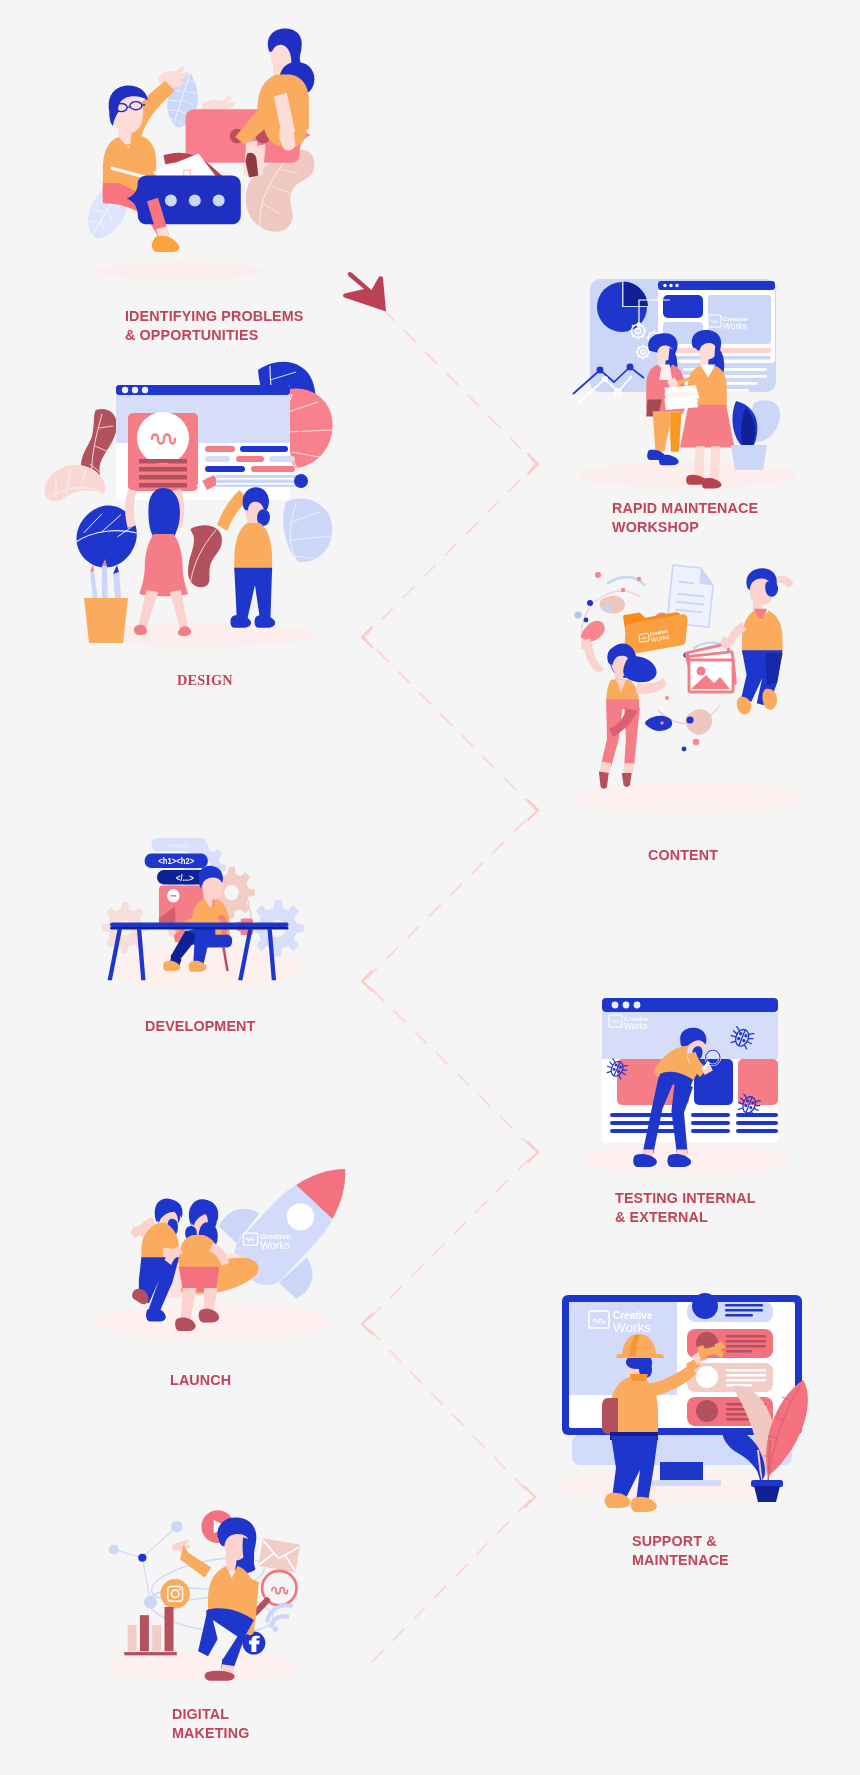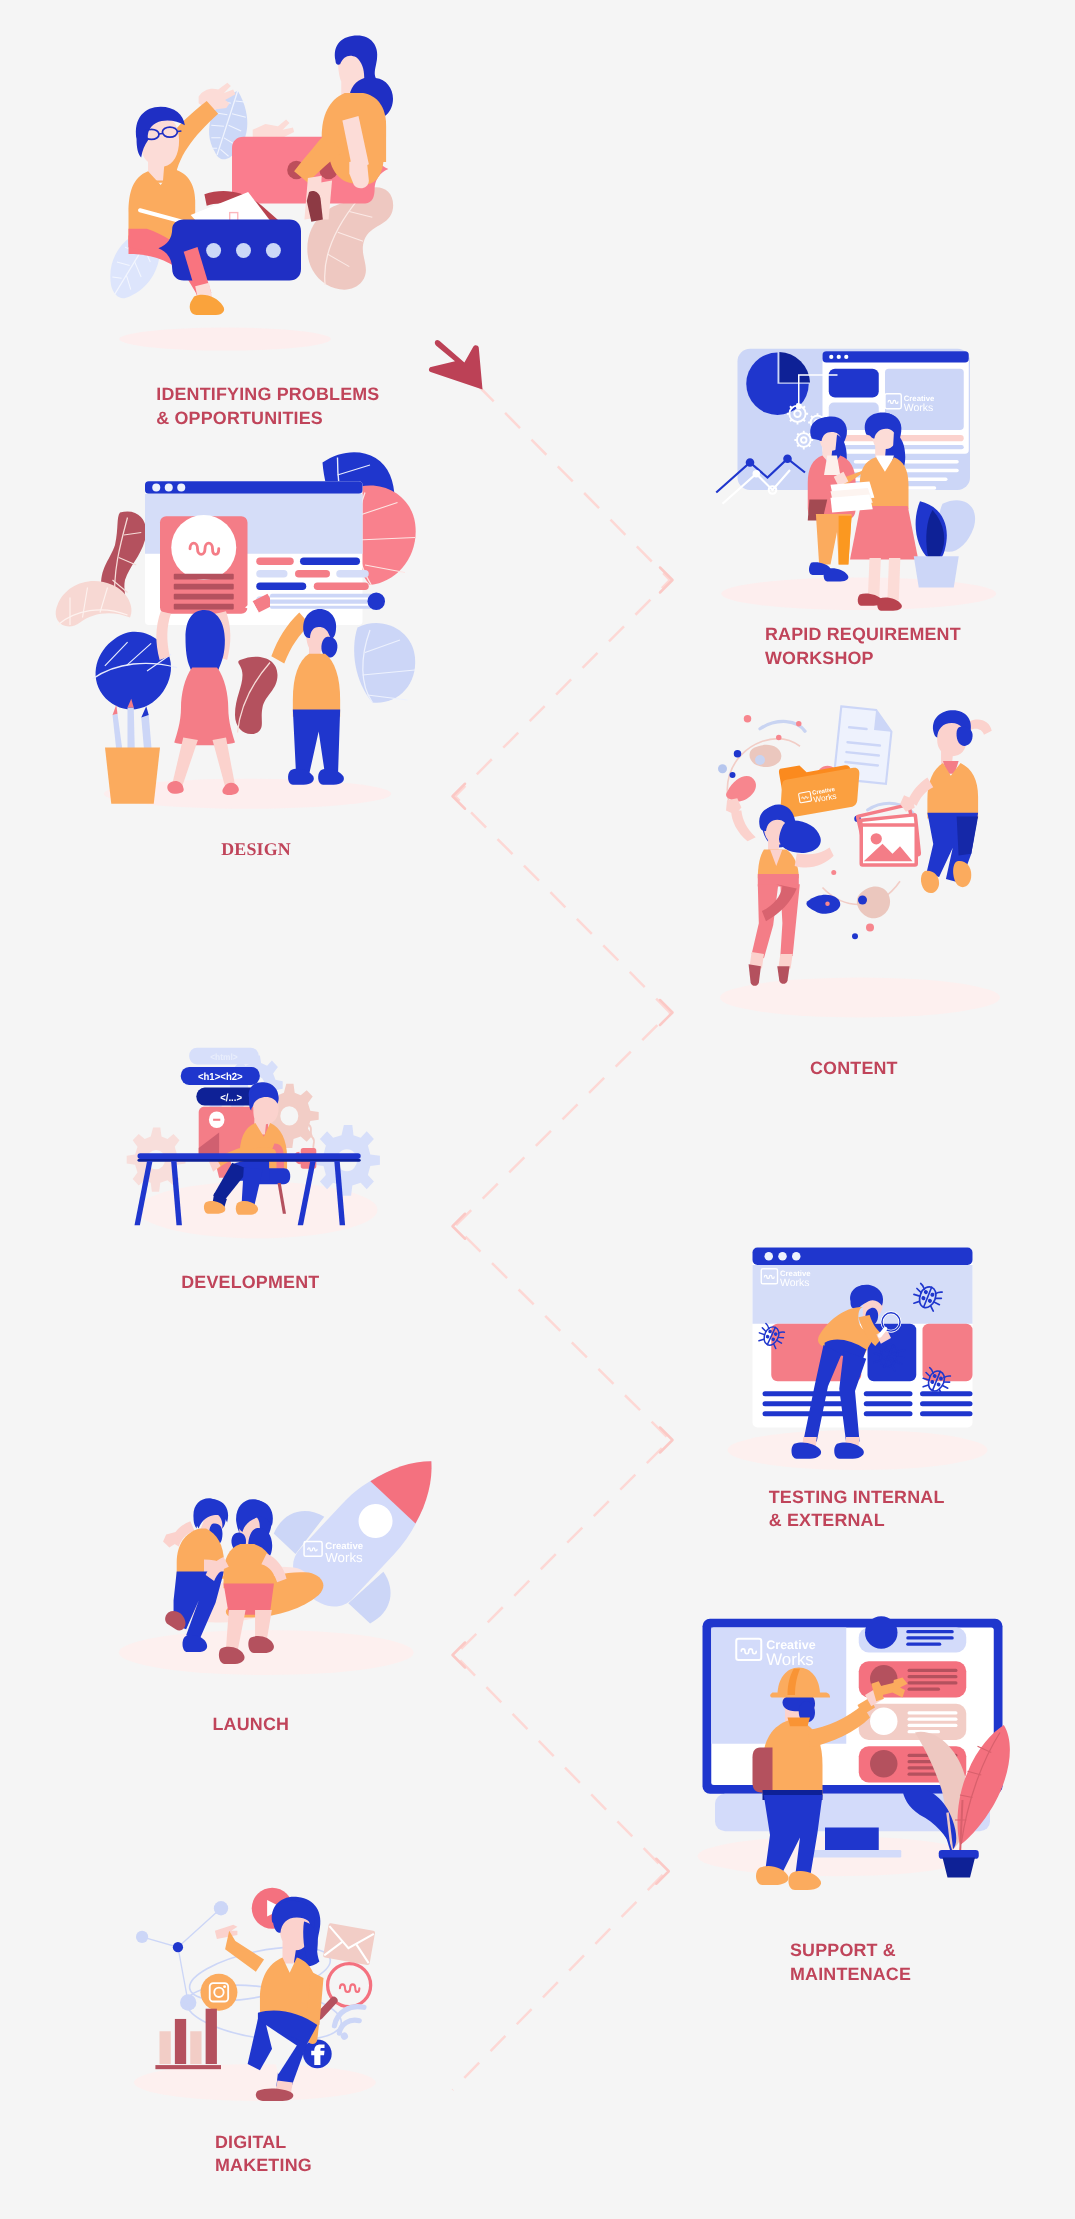--- a/index.html
+++ b/index.html
@@ -207,21 +207,21 @@
   </g>
   </g>
   <g transform="translate(14,10)">
     <path d="M180 123 C197 115 210 125 205 142 C200 157 188 165 180 160 C174 156 174 137 180 123 Z" fill="#ccd6f7"></path>
     <path d="M162 121 C179 125 187 140 182 159 C180 169 174 172 169 167 C159 158 155 138 162 121 Z" fill="#1f36cd"></path>
     <path d="M172 128 C182 139 184 153 178 165 C174 171 169 169 168 163 C166 151 167 136 172 128 Z" fill="#0e2196"></path>
     <path d="M157 165 L193 165 L189 190 L161 190 Z" fill="#ccd6f7"></path>
   </g>
 </svg>
 </div>
-<div class="caption" style="left: 612px; top: 499px;">RAPID REQUIREMENT
+<div class="caption" style="left: 612px; top: 499px;">RAPID MAINTENACE
 WORKSHOP</div>
 <div class="art" style="left:40px;top:360px;width:300px;height:300px;">
 <svg width="300" height="300" viewBox="0 0 300 300">
   <ellipse cx="158" cy="275" rx="115" ry="12" fill="#fdeeee"></ellipse>
   <g>
     <path d="M218 10 C238 -4 264 0 272 20 C282 44 270 72 248 82 C232 62 220 36 218 10 Z" fill="#1f36cd"></path>
     <path d="M230 6 C230 34 236 62 250 82" stroke="#e8ecfd" stroke-width="1.1" fill="none"></path>
     <path d="M230 20 L256 12 M234 38 L268 32 M240 56 L272 56 M246 72 L266 78" stroke="#e8ecfd" stroke-width="0.9" fill="none"></path>
   </g>
   <g>
@@ -741,21 +741,21 @@
     <path d="M172 150 C190 146 206 158 212 176 C216 187 216 196 212 200 C207 188 198 178 186 172 C177 166 172 158 172 150 Z" fill="#1f36cd"></path>
     <path d="M208 170 L212 204" stroke="#eec8c1" stroke-width="2" fill="none"></path>
     <path d="M220 160 L218 204" stroke="#d8606c" stroke-width="1.6" fill="none"></path>
     <path d="M206 184 L212 204" stroke="#1f36cd" stroke-width="1.6" fill="none"></path>
     <rect x="201" y="200" width="32" height="7" rx="2.5" fill="#1f36cd"></rect>
     <path d="M204 206 L230 206 L226 222 L208 222 Z" fill="#0e2196"></path>
   </g>
 </svg>
 </div>
 
-<div class="caption" style="left: 632px; top: 1532px; margin-top: 20px;">SUPPORT &amp;
+<div class="caption" style="left: 632px; top: 1532px;">SUPPORT &amp;
 MAINTENACE</div>
 <div class="art" style="left:85px;top:1480px;width:250px;height:220px;">
 <svg width="250" height="220" viewBox="0 0 250 220">
 <g transform="translate(18,22) scale(0.82)">
   <ellipse cx="123" cy="200" rx="118" ry="18" fill="#fdf0ef"></ellipse>
   <g stroke="#ccd6f7" stroke-width="1.3" fill="none">
     <path d="M13 58 L48 68 L90 30 M48 68 L58 122"></path>
     <circle cx="13" cy="58" r="6" fill="#ccd6f7" stroke="none"></circle>
     <circle cx="48" cy="68" r="5" fill="#1f36cd" stroke="none"></circle>
     <circle cx="90" cy="30" r="7" fill="#ccd6f7" stroke="none"></circle>

